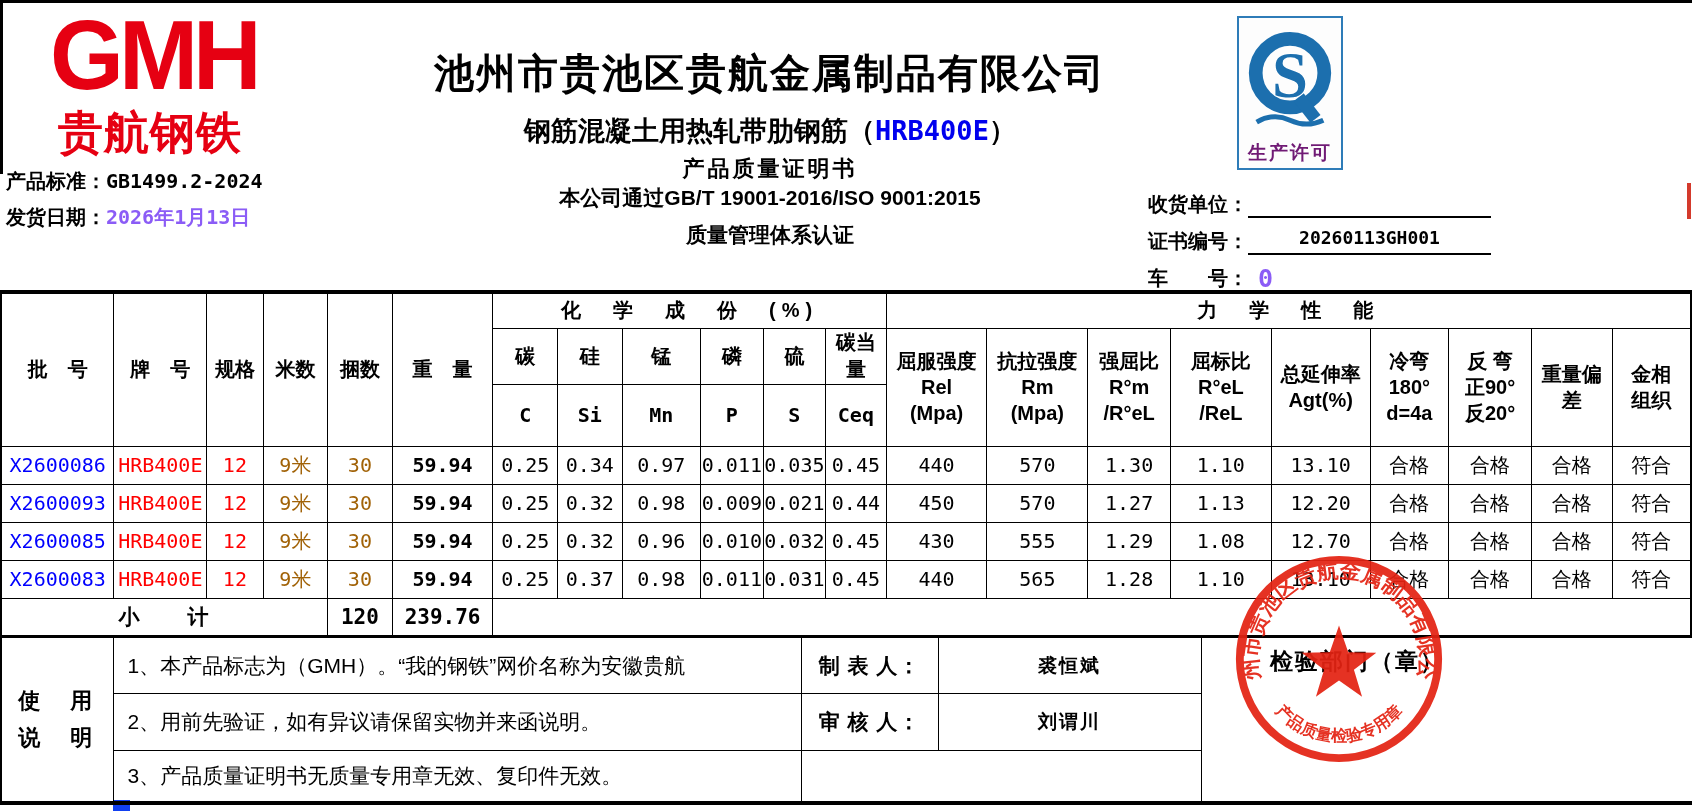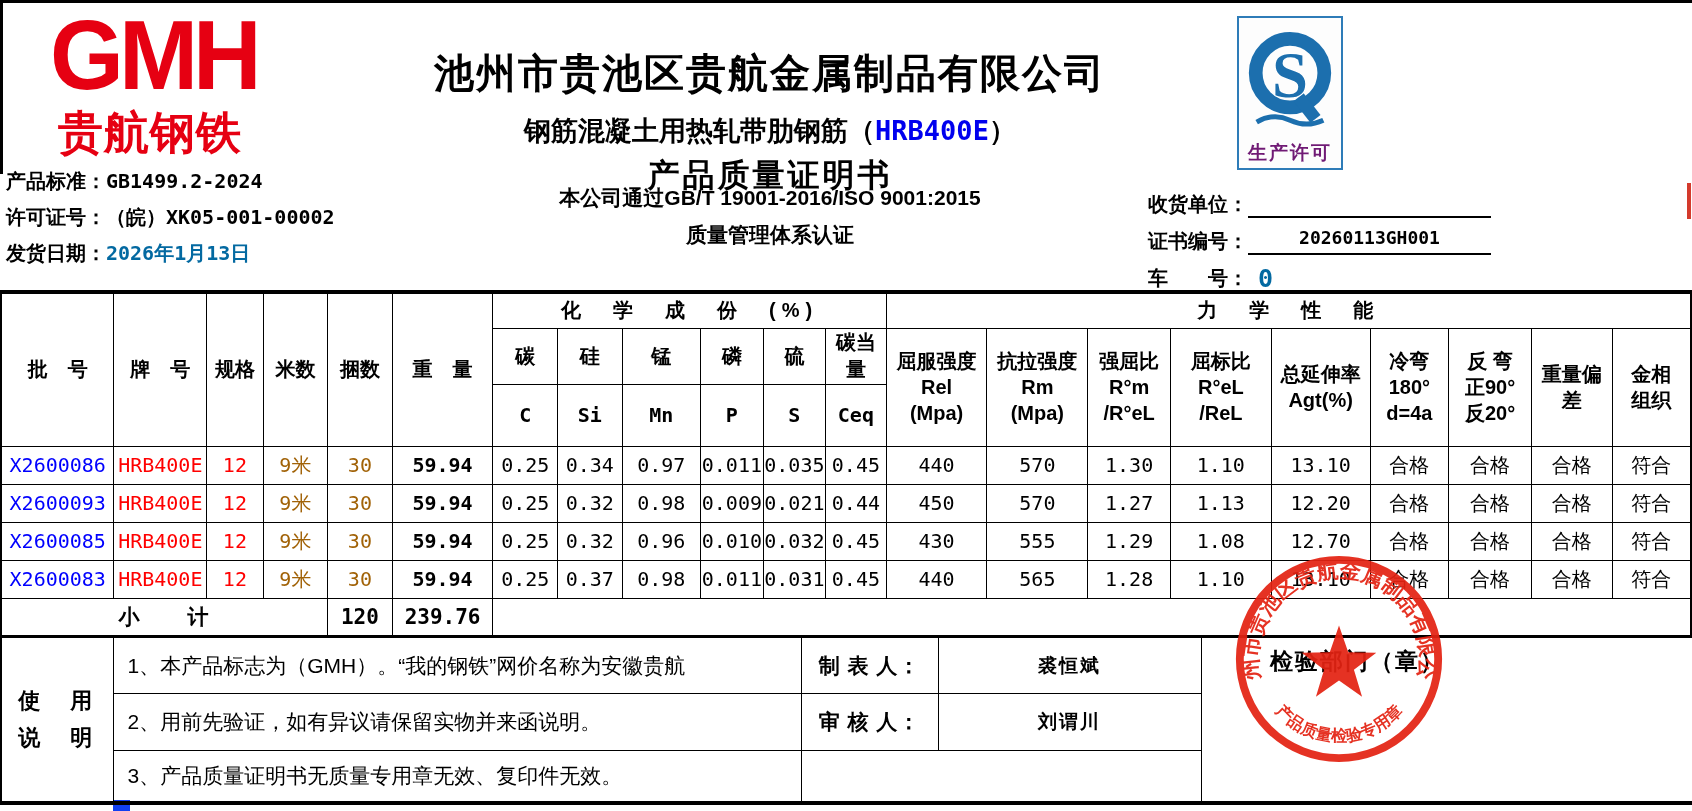--- a/index.html
+++ b/index.html
@@ -16,39 +16,39 @@
   .logo { position:absolute; left:50px; top:8px; width:200px; text-align:center; color:#e60012; }
   .logo-gmh { font-size:95px; font-weight:900; letter-spacing:-5px; line-height:1.0;
               font-family:"Liberation Sans",sans-serif; transform:scaleY(1.04); }
   .logo-sub { font-size:45px; font-weight:900; letter-spacing:1px; margin-top:0px; }
 
   
   .title-block { position:absolute; left:360px; top:46px; width:820px; text-align:center; }
   .company-name { font-family:"Liberation Serif","DejaVu Serif",serif; font-size:40px; font-weight:700; letter-spacing:2px; }
   .subtitle { margin-top:12px; font-size:27px; font-weight:700; }
   .subtitle .grade { color:#0000ee; font-family:"DejaVu Sans Mono",monospace; }
-  .doc-title { margin-top:5px; font-size:32px; font-weight:700; letter-spacing:3px; }
+  .doc-title { margin-top:5px; font-size:22px; font-weight:700; letter-spacing:3px; }
 
   
   .qs-box { position:absolute; left:1237px; top:16px; width:102px; height:150px;
             border:2px solid #2e7cb8; text-align:center; background:#fdfdfd; }
   .qs-label { color:#701a75; font-size:19px; font-weight:600; letter-spacing:2px; margin-top:-4px; }
 
   
   .info-left { position:absolute; left:6px; top:168px; font-size:20px; font-weight:700; }
   .info-left .row { margin-bottom:12px; height:24px; }
   .info-left .val { font-family:"DejaVu Sans Mono","Liberation Sans",monospace; }
   .info-center { position:absolute; left:420px; top:184px; width:700px; text-align:center; font-size:21px; font-weight:700; }
   .info-center .row { margin-bottom:13px; height:24px; }
   .info-right { position:absolute; left:1128px; top:190px; font-size:20px; font-weight:700;margin-left:20px; }
   .info-right .row { margin-bottom:9px; height:28px; white-space:nowrap; }
   .u-line { display:inline-block; width:243px; border-bottom:2px solid #000; text-align:center;
             font-family:"DejaVu Sans Mono",monospace; height:26px; vertical-align:bottom; font-size:18px; }
   .u-line.v0 { text-align:left; padding-left:10px; font-size:25px; font-weight:700; }
-  .blue { color:#0369a1; }
+  .blue { color:#8b5cf6; }
 
   
   .tables { position:absolute; left:0; top:290px; width:1692px; }
   table { border-collapse:collapse; table-layout:fixed; width:1692px; }
   td,th { border:1px solid #000; text-align:center; vertical-align:middle; padding:0; overflow:hidden; }
   table.main { border-top:4px solid #000; border-left:2px solid #000; border-right:2px solid #000; border-bottom:2px solid #000; }
   table.main th { font-size:20px; font-weight:700; }
   tr.h-group { height:36px; }
   tr.h-names { height:56px; }
   tr.h-syms  { height:62px; }
@@ -102,21 +102,20 @@
       <circle cx="50" cy="50" r="35" fill="none" stroke="#1c6fae" stroke-width="14"></circle>
       <rect x="61" y="72" width="13" height="28" transform="rotate(-38 67 86)" fill="#1c6fae"></rect>
       <text x="50" y="74" text-anchor="middle" font-family="Liberation Serif,serif" font-size="66" font-weight="bold" fill="#1c6fae" stroke="#fff" stroke-width="1.5" paint-order="stroke">S</text>
       <path d="M 16 100 Q 33 90 50 98 T 84 98" stroke="#1c6fae" stroke-width="5" fill="none"></path>
     </svg>
     <div class="qs-label">生产许可</div>
   </div>
 
   <div class="info-left">
     <div class="row"><span>产品标准：</span><span class="val">GB1499.2-2024</span></div>
-    <div class="row"><span>许可证号：</span><span class="val">（皖）XK05-001-00002</span></div>
     <div class="row"><span>发货日期：</span><span class="val blue">2026年1月13日</span></div>
   </div>
 
   <div class="info-center">
     <div class="row">本公司通过GB/T 19001-2016/ISO 9001:2015</div>
     <div class="row">质量管理体系认证</div>
   </div>
 
   <div class="info-right">
     <div class="row"><span>收货单位：</span><span class="u-line"></span></div>

